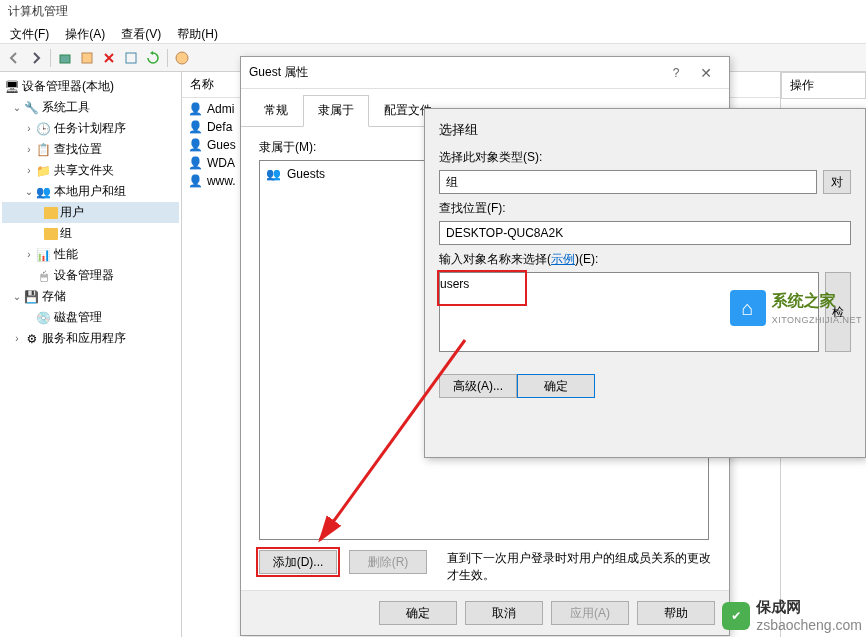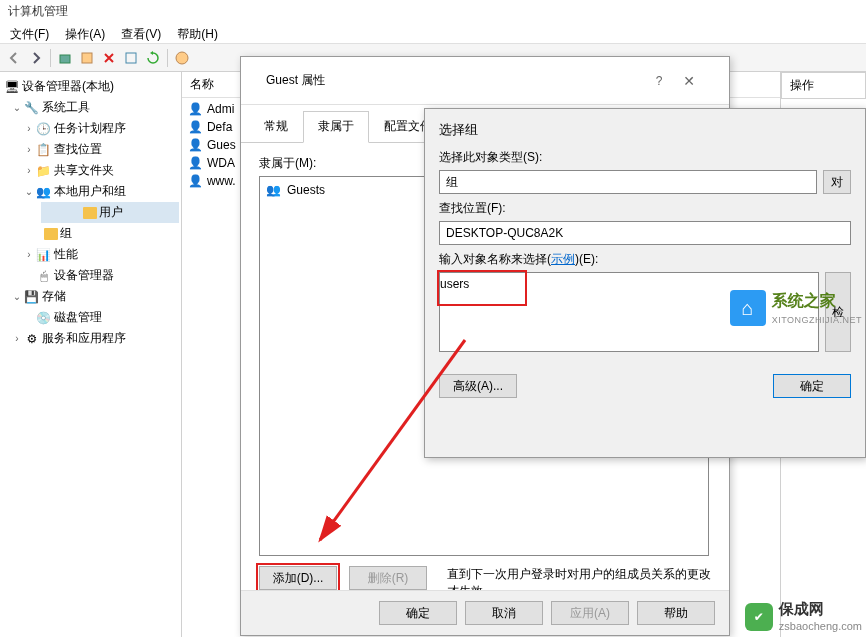--- a/index.html
+++ b/index.html
@@ -10,36 +10,36 @@
 .title-bar { height: 22px; padding: 3px 8px; background: #fff; color: #333; }
 .menu-bar { height: 22px; padding: 2px 4px; display: flex; gap: 4px; background: #fff; border-bottom: 1px solid #e0e0e0; }
 .menu-item { padding: 2px 6px; cursor: pointer; }
 .toolbar { height: 28px; padding: 2px 4px; display: flex; gap: 2px; align-items: center; background: #f5f5f5; border-bottom: 1px solid #d0d0d0; }
 .tb-btn { width: 20px; height: 20px; display: flex; align-items: center; justify-content: center; cursor: pointer; }
 .tb-sep { width: 1px; height: 18px; background: #ccc; margin: 0 2px; }
 
 .content { display: flex; height: calc(637px - 72px); }
 .tree-panel { width: 182px; border-right: 1px solid #d0d0d0; padding: 4px 2px; overflow: hidden; }
 .tree-node { padding: 2px 2px; display: flex; align-items: center; gap: 2px; white-space: nowrap; cursor: pointer; }
-.tree-node.selected { background: #d8e6f2; margin-left: 39px; }
+.tree-node.selected { background: #d8e6f2; }
 .tree-indent { display: inline-block; }
 .expander { width: 10px; text-align: center; color: #666; font-size: 10px; }
 .tree-icon { width: 16px; height: 16px; display: inline-flex; align-items: center; justify-content: center; }
 
 .list-panel { flex: 1; border-right: 1px solid #d0d0d0; }
 .list-header { background: #fff; border-bottom: 1px solid #e0e0e0; padding: 4px 8px; }
 .list-body { padding: 2px; }
 .list-row { display: flex; align-items: center; gap: 4px; padding: 2px 4px; cursor: pointer; }
 
 .action-panel { width: 85px; }
 .action-header { background: #fff; border: 1px solid #d0d0d0; padding: 4px 8px; }
 
 
 .dialog-guest { position: absolute; left: 240px; top: 56px; width: 490px; height: 580px; background: #fff; border: 1px solid #999; box-shadow: 2px 2px 8px rgba(0,0,0,0.2); }
-.dlg-title { height: 48px; display: flex; align-items: center; padding: 0 25px; background: #fff; border-bottom: 1px solid #e0e0e0; }
+.dlg-title { height: 32px; display: flex; align-items: center; padding: 0 8px; background: #fff; border-bottom: 1px solid #e0e0e0; }
 .dlg-title-text { flex: 1; }
 .dlg-help { width: 30px; text-align: center; cursor: pointer; color: #666; }
 .dlg-close { width: 30px; text-align: center; cursor: pointer; color: #666; font-size: 14px; }
 .tabs { display: flex; padding: 6px 8px 0 8px; border-bottom: 1px solid #ccc; }
 .tab { padding: 6px 14px; border: 1px solid transparent; cursor: pointer; }
 .tab.active { border: 1px solid #ccc; border-bottom: 1px solid #fff; background: #fff; margin-bottom: -1px; }
 .dlg-body { padding: 12px 18px; }
 .member-label { margin-bottom: 4px; }
 .member-list { width: 450px; height: 380px; border: 1px solid #888; background: #fff; padding: 4px; }
 .member-row { display: flex; align-items: center; gap: 6px; padding: 2px; }
@@ -54,35 +54,35 @@
 .dialog-select { position: absolute; left: 424px; top: 108px; width: 442px; height: 350px; background: #f0f0f0; border: 1px solid #999; box-shadow: 2px 2px 8px rgba(0,0,0,0.25); }
 .sel-body { padding: 12px 14px; }
 .sel-label { margin: 6px 0 4px 0; }
 .sel-link { color: #0066cc; text-decoration: underline; cursor: pointer; }
 .sel-field-row { display: flex; gap: 6px; align-items: stretch; }
 .sel-input { flex: 1; height: 24px; border: 1px solid #888; background: #fff; padding: 2px 6px; }
 .sel-sidebtn { width: 28px; border: 1px solid #adadad; background: #e1e1e1; cursor: pointer; display: flex; align-items: center; justify-content: center; }
 .sel-textarea { width: 100%; height: 80px; border: 1px solid #888; background: #fff; padding: 4px 0; resize: none; font-family: inherit; }
 .sel-textarea-wrap { position: relative; display: flex; gap: 6px; }
 .highlight-red-box { position: absolute; border: 2px solid #e02020; pointer-events: none; }
-.sel-footer { display: flex; justify-content: space-between; padding: 10px 14px; }
+.sel-footer { display: flex; padding: 10px 14px; }
 .sel-footer-right { display: flex; gap: 8px; }
 
 
 .arrow-svg { position: absolute; left: 300px; top: 330px; width: 180px; height: 220px; pointer-events: none; }
 
 
 .wm1 { position: absolute; right: 4px; top: 290px; display: flex; align-items: center; gap: 6px; opacity: 0.95; }
 .wm1 .logo { width: 36px; height: 36px; background: #2196f3; border-radius: 4px; display: flex; align-items: center; justify-content: center; color: #fff; font-size: 20px; }
 .wm1 .txt b { font-size: 16px; color: #4d7c0f; }
 .wm1 .txt span { font-size: 9px; color: #888; letter-spacing: 0.5px; }
 .wm2 { position: absolute; right: 4px; bottom: 4px; display: flex; align-items: center; gap: 6px; }
 .wm2 .shield { width: 28px; height: 28px; background: #4caf50; border-radius: 6px; display: flex; align-items: center; justify-content: center; color: #fff; }
 .wm2 .txt b { font-size: 15px; color: #333; }
-.wm2 .txt span { font-size: 11px; color: #888; }
+.wm2 .txt span { font-size: 14px; color: #888; }
 
 
 .ico-folder { width: 14px; height: 12px; background: #f5c24c; border-radius: 1px; display: inline-block; }
 </style>
 </head>
 <body>
 
 <div class="main-window">
   <div class="title-bar">计算机管理</div>
   <div class="menu-bar">

